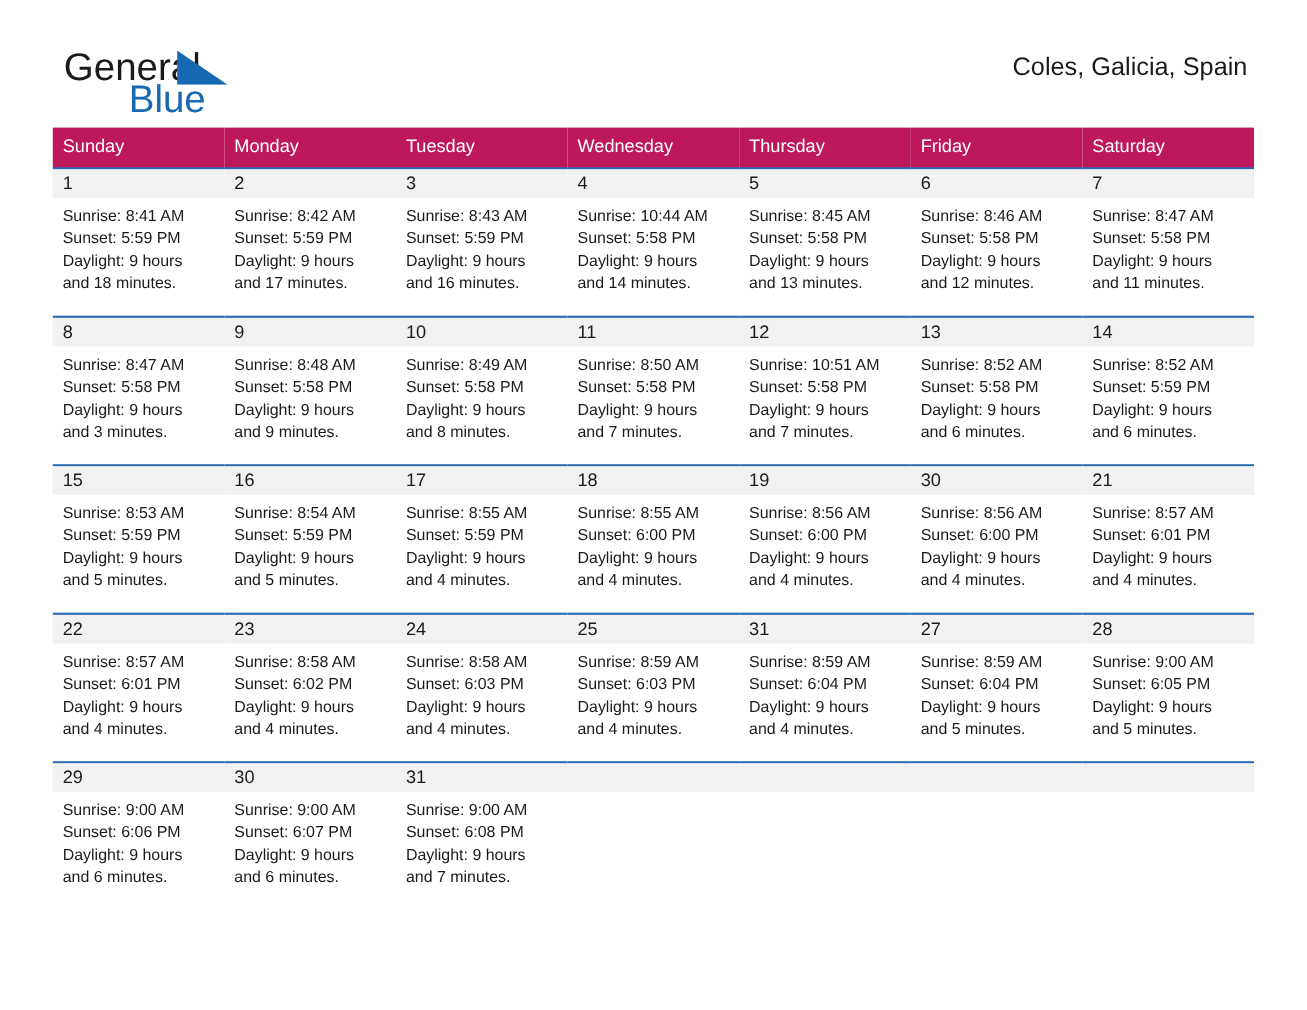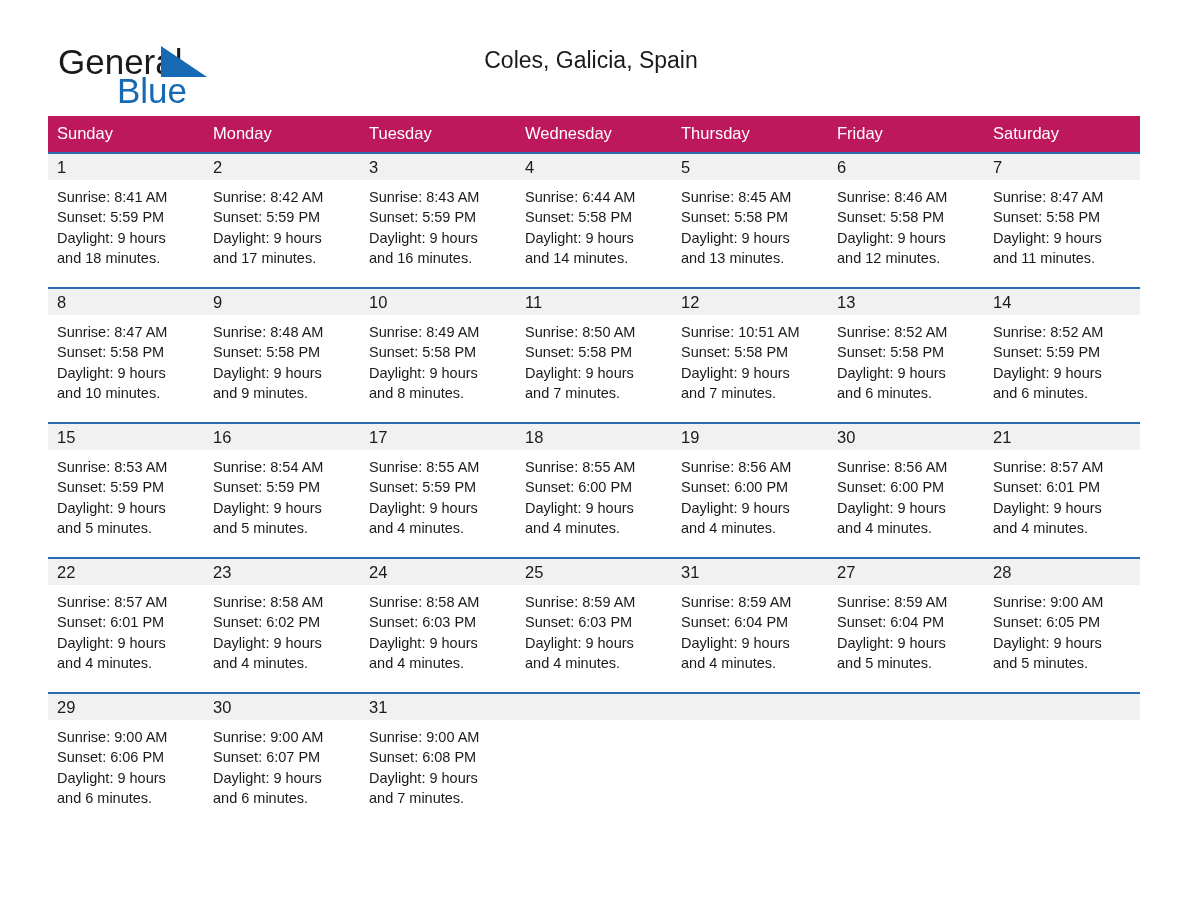--- a/index.html
+++ b/index.html
@@ -77,21 +77,20 @@
     margin: 0;
     letter-spacing: 0px;
   }
   .cal-location {
     font-size: 23px;
     line-height: 34px;
     color: #1a1a1a;
     margin: 0;
     padding-top: 5px;
     letter-spacing: 0px;
-    text-align: center;
   }
 
   
   .calendar {
     width: 1092px;
     border-collapse: collapse;
     table-layout: fixed;
   }
   .calendar col { width: 156px; }
 
@@ -217,21 +216,21 @@
               <div>Sunset: 5:59 PM</div>
               <div>Daylight: 9 hours</div>
               <div>and 16 minutes.</div>
             </div>
           </div>
         </td>
         <td>
           <div class="day-cell">
             <div class="day-num-band">4</div>
             <div class="day-body">
-              <div>Sunrise: 6:44 AM</div>
+              <div>Sunrise: 10:44 AM</div>
               <div>Sunset: 5:58 PM</div>
               <div>Daylight: 9 hours</div>
               <div>and 14 minutes.</div>
             </div>
           </div>
         </td>
         <td>
           <div class="day-cell">
             <div class="day-num-band">5</div>
             <div class="day-body">
@@ -267,21 +266,21 @@
       </tr>
 
       <tr class="week-row">
         <td>
           <div class="day-cell">
             <div class="day-num-band">8</div>
             <div class="day-body">
               <div>Sunrise: 8:47 AM</div>
               <div>Sunset: 5:58 PM</div>
               <div>Daylight: 9 hours</div>
-              <div>and 10 minutes.</div>
+              <div>and 3 minutes.</div>
             </div>
           </div>
         </td>
         <td>
           <div class="day-cell">
             <div class="day-num-band">9</div>
             <div class="day-body">
               <div>Sunrise: 8:48 AM</div>
               <div>Sunset: 5:58 PM</div>
               <div>Daylight: 9 hours</div>

